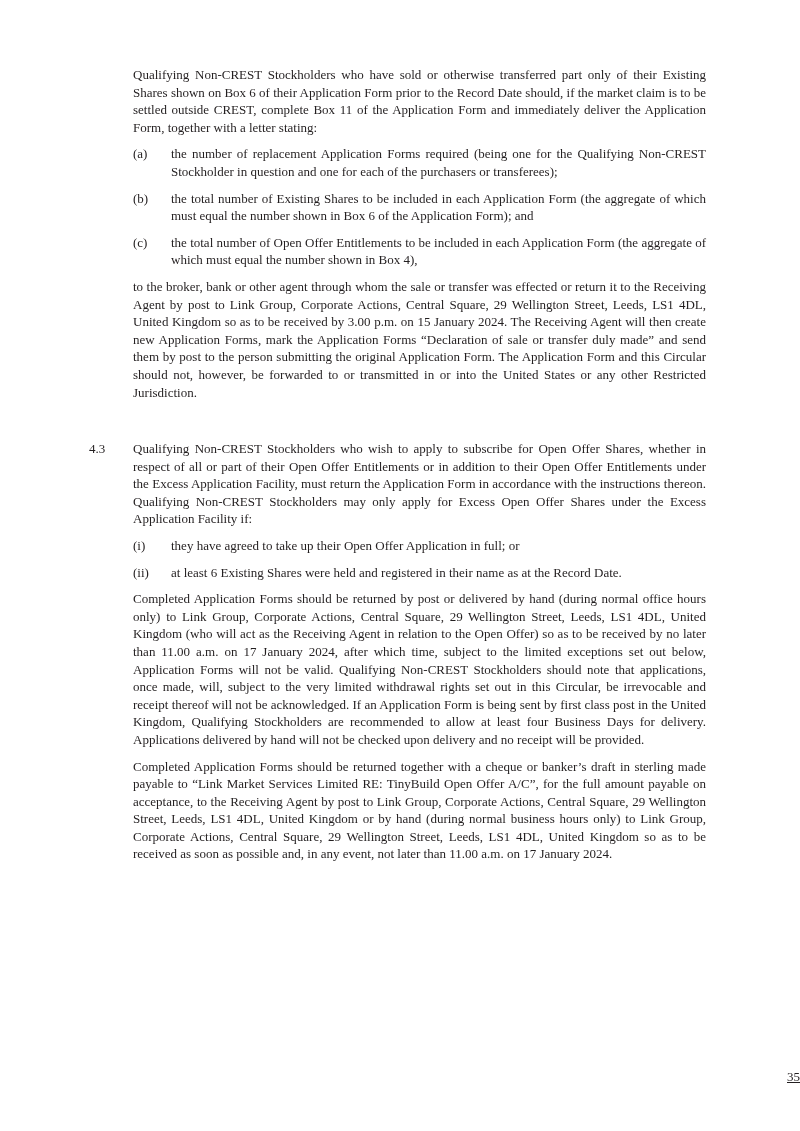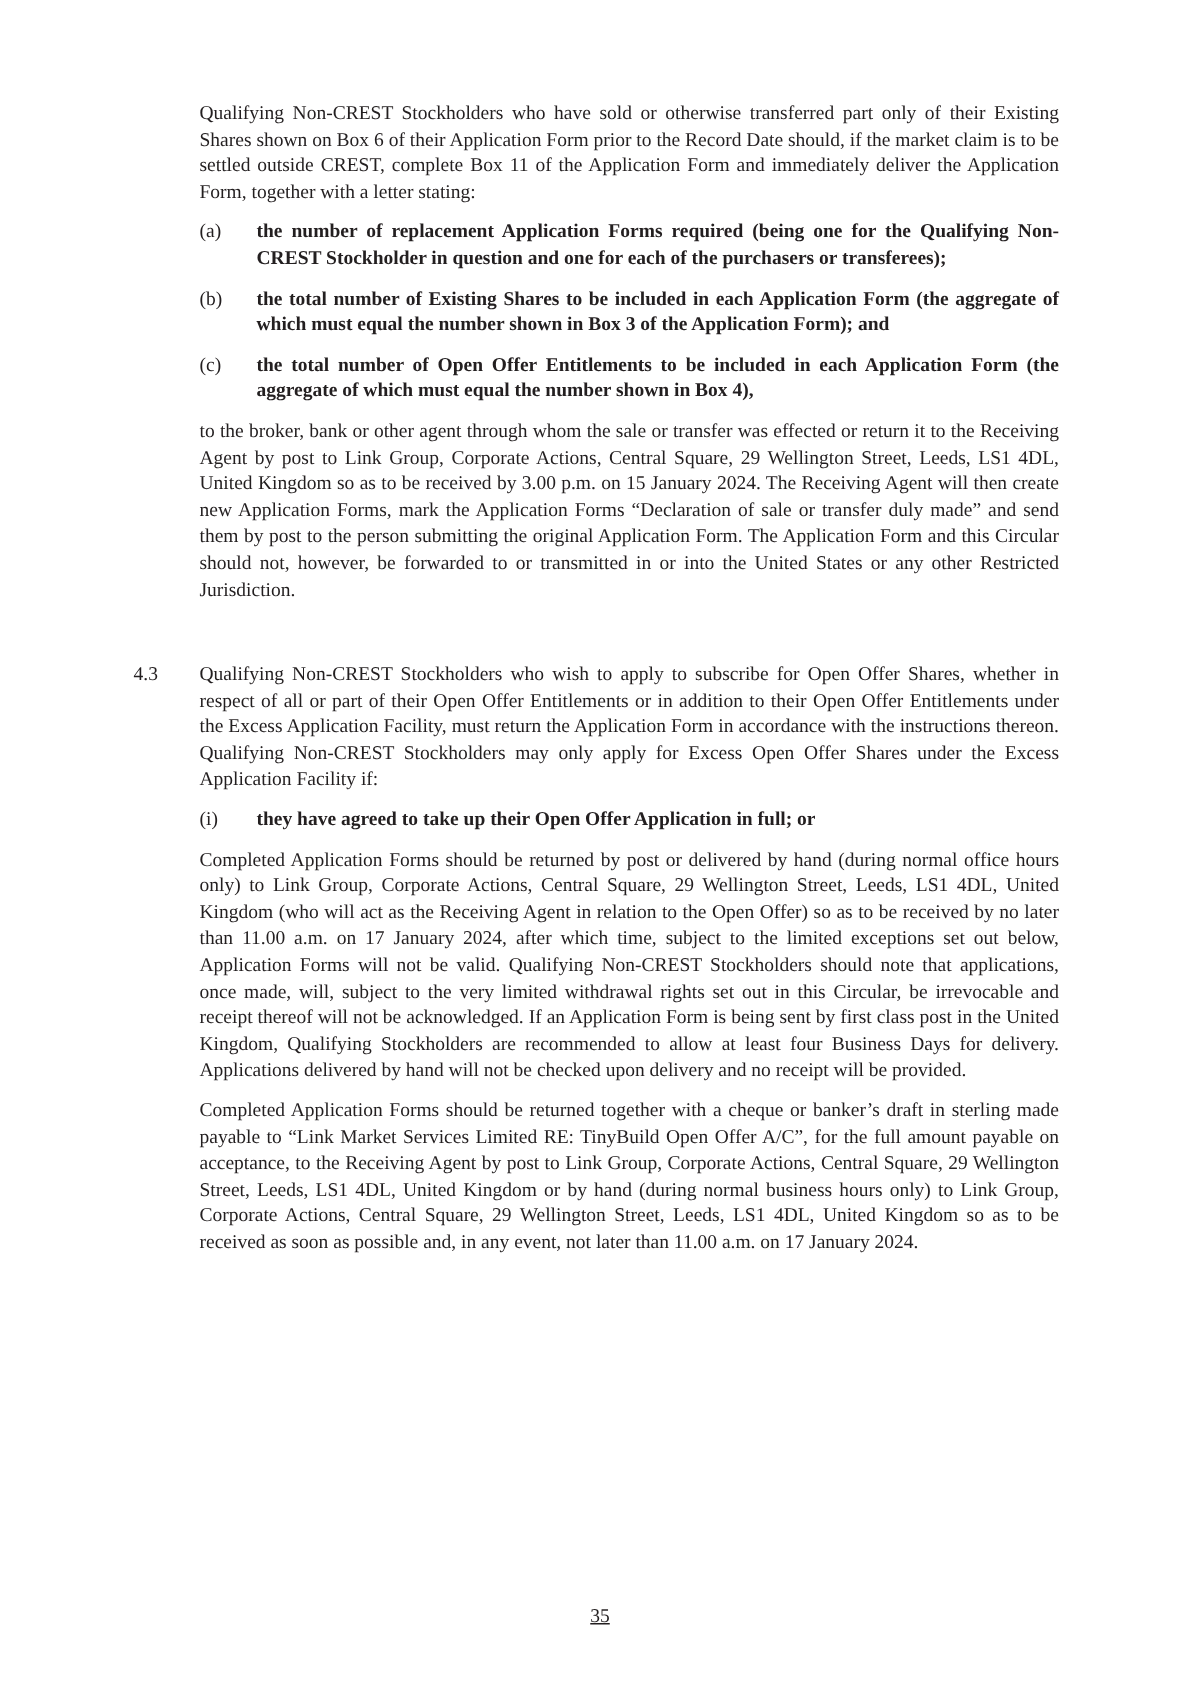--- a/index.html
+++ b/index.html
@@ -7,57 +7,61 @@
     .page {
       position: absolute; left: 0; top: 4px; width: 717px; height: 1131px;
       font-family: "Liberation Serif", "DejaVu Serif", serif;
       color: #231f20; font-size: 13px; line-height: 17.6px;
     }
     .body-col { position: absolute; left: 133px; width: 573px; }
     p { margin: 0; text-align: justify; }
     .para { margin-bottom: 9px; }
     .item { display: flex; margin-bottom: 9px; }
     .item .lab { width: 38px; flex: 0 0 38px; }
-    .item .txt { flex: 1; text-align: justify; font-weight: bold; }
+    .item .txt { flex: 1; text-align: justify; }
     .section { position: relative; }
     .sec-num { position: absolute; left: -44px; top: 0; }
     .sec-title { font-weight: bold; font-style: italic; margin-bottom: 2px; }
-    .page-num { position: absolute; top: 1064px; left: 0; width: 800px; text-align: center; text-decoration: underline; }
+    .page-num { position: absolute; top: 1064px; left: 0; width: 800px; text-align: right; text-decoration: underline; }
   </style>
 </head>
 <body>
 
 <div class="page">
 
   <div class="body-col" style="top:62px;">
     <p class="para">Qualifying Non-CREST Stockholders who have sold or otherwise transferred part only of their Existing Shares shown on Box 6 of their Application Form prior to the Record Date should, if the market claim is to be settled outside CREST, complete Box 11 of the Application Form and immediately deliver the Application Form, together with a letter stating:</p>
 
     <div class="item">
       <span class="lab">(a)</span>
       <span class="txt">the number of replacement Application Forms required (being one for the Qualifying Non-CREST Stockholder in question and one for each of the purchasers or transferees);</span>
     </div>
     <div class="item">
       <span class="lab">(b)</span>
-      <span class="txt">the total number of Existing Shares to be included in each Application Form (the aggregate of which must equal the number shown in Box 3 of the Application Form); and</span>
+      <span class="txt">the total number of Existing Shares to be included in each Application Form (the aggregate of which must equal the number shown in Box 6 of the Application Form); and</span>
     </div>
     <div class="item">
       <span class="lab">(c)</span>
       <span class="txt">the total number of Open Offer Entitlements to be included in each Application Form (the aggregate of which must equal the number shown in Box 4),</span>
     </div>
 
     <p class="para">to the broker, bank or other agent through whom the sale or transfer was effected or return it to the Receiving Agent by post to Link Group, Corporate Actions, Central Square, 29 Wellington Street, Leeds, LS1 4DL, United Kingdom so as to be received by 3.00 p.m. on 15 January 2024. The Receiving Agent will then create new Application Forms, mark the Application Forms “Declaration of sale or transfer duly made” and send them by post to the person submitting the original Application Form. The Application Form and this Circular should not, however, be forwarded to or transmitted in or into the United States or any other Restricted Jurisdiction.</p>
   </div>
 
   <div class="body-col section" style="top:436px;">
     <span class="sec-num">4.3</span>
     <p class="para">Qualifying Non-CREST Stockholders who wish to apply to subscribe for Open Offer Shares, whether in respect of all or part of their Open Offer Entitlements or in addition to their Open Offer Entitlements under the Excess Application Facility, must return the Application Form in accordance with the instructions thereon. Qualifying Non-CREST Stockholders may only apply for Excess Open Offer Shares under the Excess Application Facility if:</p>
 
     <div class="item">
       <span class="lab">(i)</span>
       <span class="txt">they have agreed to take up their Open Offer Application in full; or</span>
     </div>
+    <div class="item">
+      <span class="lab">(ii)</span>
+      <span class="txt">at least 6 Existing Shares were held and registered in their name as at the Record Date.</span>
+    </div>
 
     <p class="para">Completed Application Forms should be returned by post or delivered by hand (during normal office hours only) to Link Group, Corporate Actions, Central Square, 29 Wellington Street, Leeds, LS1 4DL, United Kingdom (who will act as the Receiving Agent in relation to the Open Offer) so as to be received by no later than 11.00 a.m. on 17 January 2024, after which time, subject to the limited exceptions set out below, Application Forms will not be valid. Qualifying Non-CREST Stockholders should note that applications, once made, will, subject to the very limited withdrawal rights set out in this Circular, be irrevocable and receipt thereof will not be acknowledged. If an Application Form is being sent by first class post in the United Kingdom, Qualifying Stockholders are recommended to allow at least four Business Days for delivery. Applications delivered by hand will not be checked upon delivery and no receipt will be provided.</p>
     <p class="para">Completed Application Forms should be returned together with a cheque or banker’s draft in sterling made payable to “Link Market Services Limited RE: TinyBuild Open Offer A/C”, for the full amount payable on acceptance, to the Receiving Agent by post to Link Group, Corporate Actions, Central Square, 29 Wellington Street, Leeds, LS1 4DL, United Kingdom or by hand (during normal business hours only) to Link Group, Corporate Actions, Central Square, 29 Wellington Street, Leeds, LS1 4DL, United Kingdom so as to be received as soon as possible and, in any event, not later than 11.00 a.m. on 17 January 2024.</p>
   </div>
 
   <div class="page-num">35</div>
 </div>
 
 </body></html>

